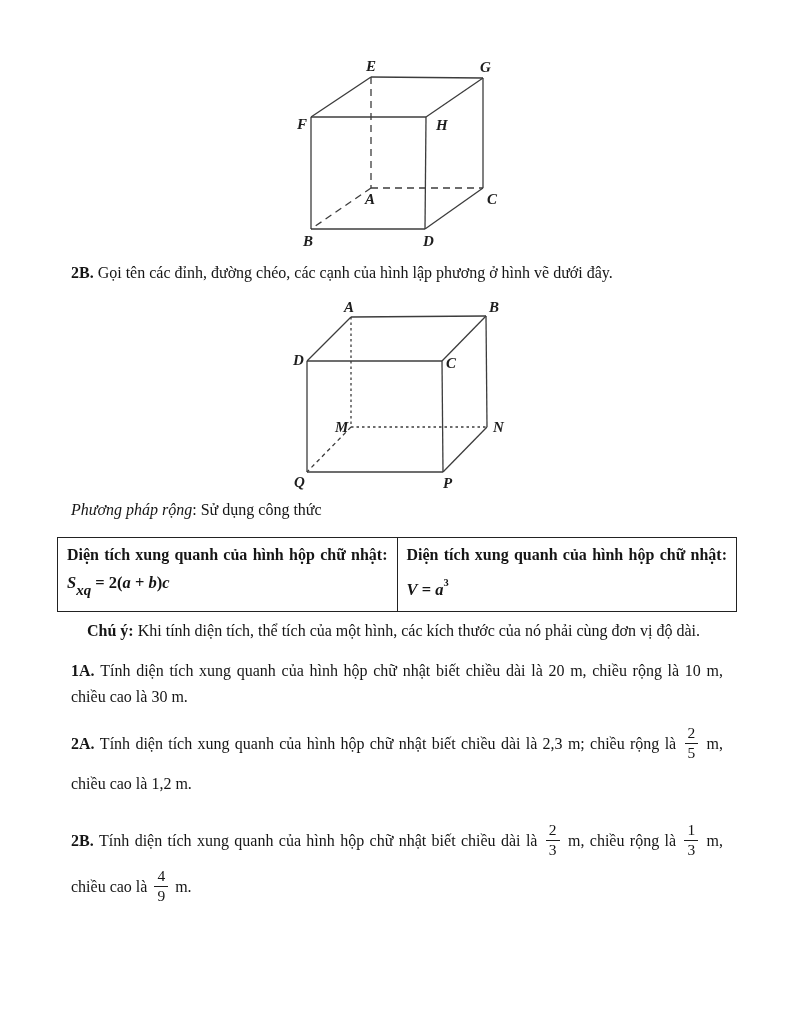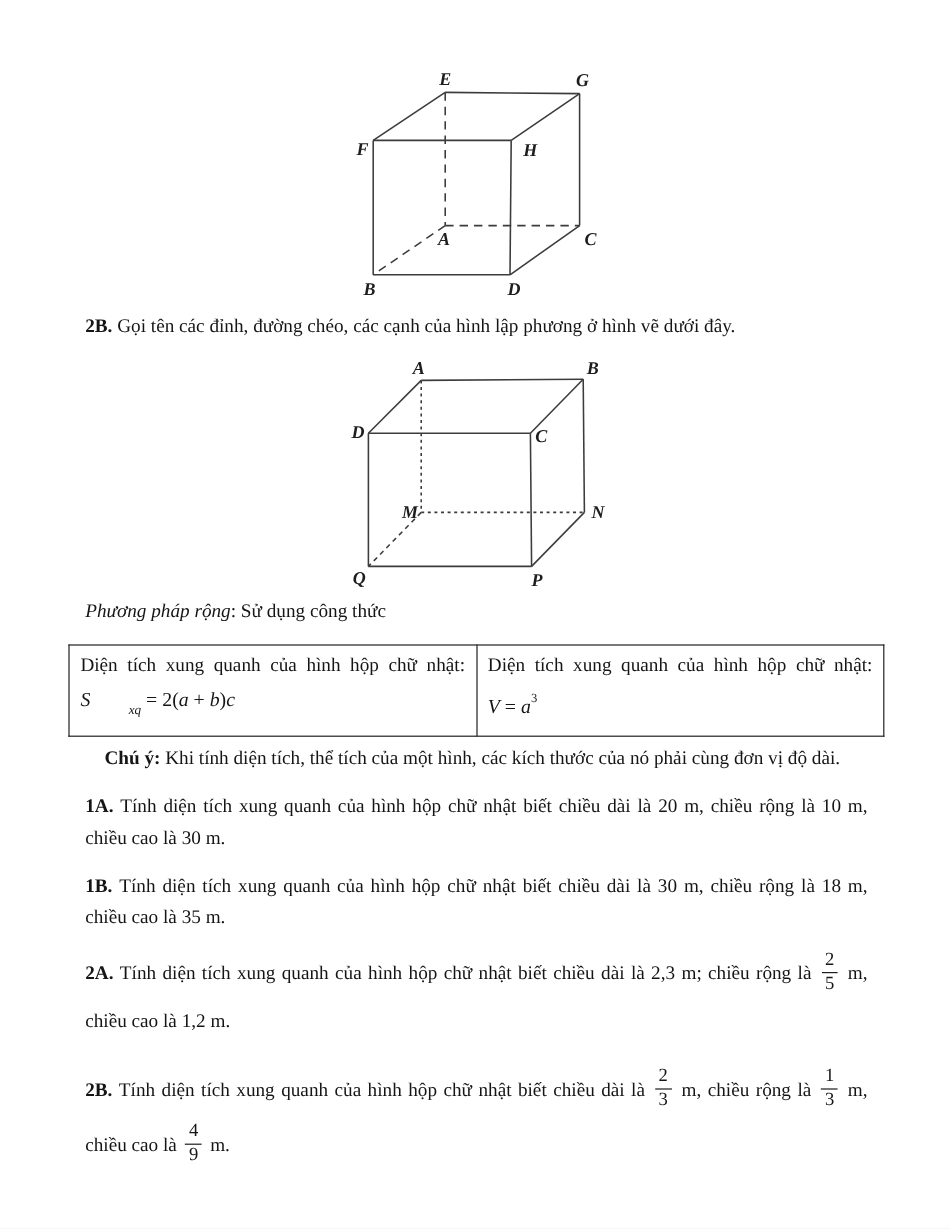--- a/index.html
+++ b/index.html
@@ -22,29 +22,30 @@
   .p-note    { margin-top: 6px; text-indent: 16px; }
   .p-note2   { margin-top: 3px; text-indent: 20px; }
   .p-prob    { margin-top: 5px; }
   .p-frac    { line-height: 40px; margin-top: 3px; }
   .p-frac2   { line-height: 46px; margin-top: 1px; }
   b { font-weight: bold; }
   i { font-style: italic; }
   .formula-table {
     border-collapse: collapse; width: 680px; margin-top: 6px;
     table-layout: fixed;
+    font-weight: bold;
   }
   .formula-table td {
     border: 1.4px solid #222222; vertical-align: top;
     padding: 3px 9px 9px 9px; width: 50%;
   }
   .cell-text { text-align: justify; text-align-last: justify; line-height: 27px; }
   .cell-formula { margin-top: 3px; line-height: 24px; font-size: 16.5px; }
   .mvar { font-style: italic; }
-  sub.mseg { font-size: 11px; font-style: italic; vertical-align: -28%; letter-spacing: 0; margin-left: 32px; }
+  sub.mseg { font-size: 15px; font-style: italic; vertical-align: -28%; letter-spacing: 0; }
   sup.mseg { font-size: 10.5px; vertical-align: 38%; }
   .frac {
     display: inline-block; vertical-align: middle; text-align: center;
     line-height: 1.08; font-size: 15.5px; margin: 0 3px; position: relative; top: -2px;
   }
   .frac .num { display: block; padding: 0 3px 1px; border-bottom: 1.2px solid #1d1d1d; }
   .frac .den { display: block; padding-top: 1px; }
 </style>
 </head>
 <body>
@@ -115,19 +116,18 @@
       </td>
     </tr>
   </tbody>
     </table>
 
   <p class="para p-note"><b>Chú ý: </b><span>Khi tính diện tích, thể tích của một hình, các kích thước của nó phải cùng đơn vị độ dài.</span></p>
 
 
   <p class="para p-prob"><b>1A. </b><span>Tính diện tích xung quanh của hình hộp chữ nhật biết chiều dài là 20 m, chiều rộng là 10 m, chiều cao là 30 m.</span></p>
 
-  <p class="para p-prob"><b>1B. </b><span>Tính diện tích xung quanh của hình hộp chữ nhật biết chiều dài là 30 m, chiều rộng là 18 m, chiều cao là 35 m.</span></p>
 
   <p class="para p-prob p-frac"><b>2A. </b><span>Tính diện tích xung quanh của hình hộp chữ nhật biết chiều dài là 2,3 m; chiều rộng là </span><span class="frac"><span class="num">2</span><span class="den">5</span></span><span> m, chiều cao là 1,2 m.</span></p>
 
   <p class="para p-prob p-frac2"><b>2B. </b><span>Tính diện tích xung quanh của hình hộp chữ nhật biết chiều dài là </span><span class="frac"><span class="num">2</span><span class="den">3</span></span><span> m, chiều rộng là </span><span class="frac"><span class="num">1</span><span class="den">3</span></span><span> m, chiều cao là </span><span class="frac"><span class="num">4</span><span class="den">9</span></span><span> m.</span></p>
 
 </div>
 
 </body></html>

